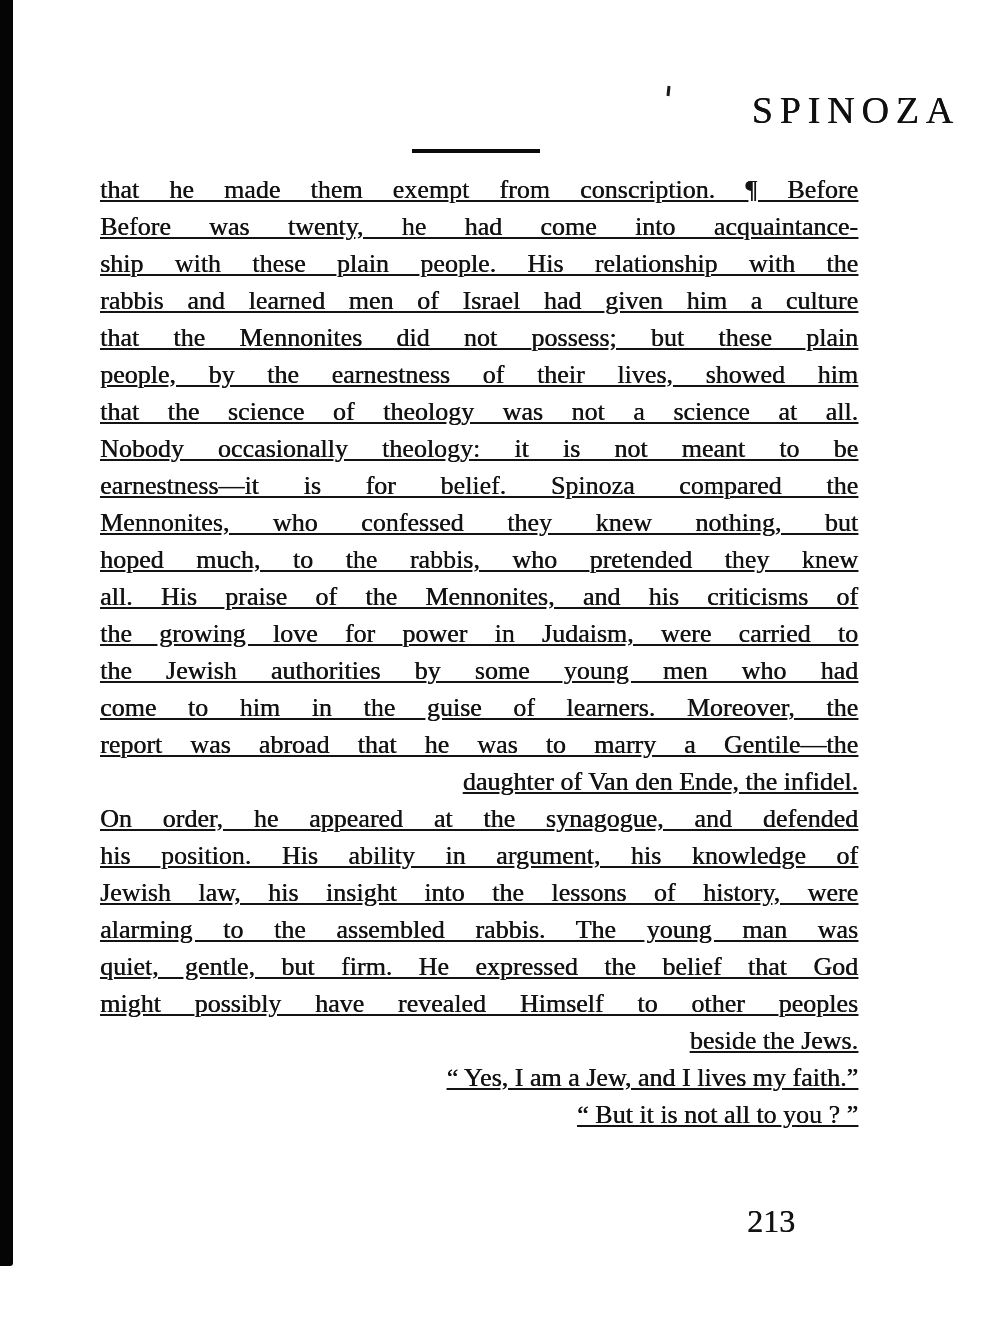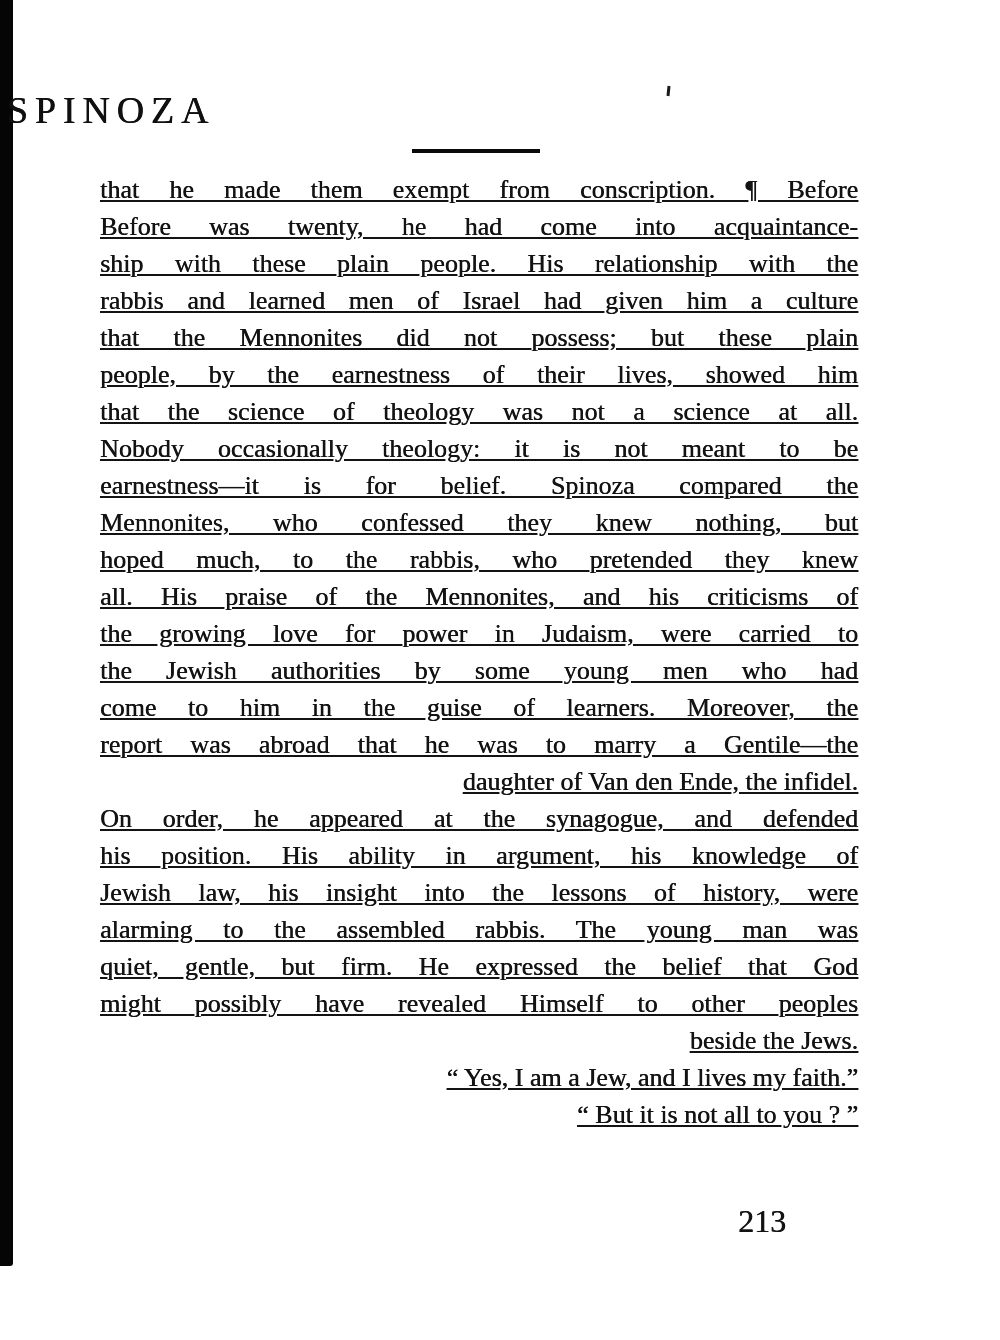--- a/index.html
+++ b/index.html
@@ -25,21 +25,21 @@
     height: 1266px;
     background: #050505;
     border-bottom-right-radius: 3px;
   }
   .title {
     position: absolute;
     top: 88px;
     left: 0;
     width: 960px;
     margin: 0;
-    text-align: left;
+    text-align: right;
     font-size: 38px;
     font-weight: normal;
     letter-spacing: 0.18em;
     text-indent: 0.18em;
     color: #101010;
     text-shadow: 0.4px 0 currentColor;
   }
   .title-rule {
     position: absolute;
     top: 149px;
@@ -80,20 +80,21 @@
   }
   .page-number {
     position: absolute;
     top: 1203px;
     left: 0;
     width: 786px;
     text-align: right;
     font-size: 32px;
     color: #131313;
     text-shadow: 0.45px 0 currentColor;
+    padding-left: 9px;
   }
 </style>
 </head>
 <body>
 
 <div class="page">
 
   <div class="gutter-bar"></div>
 
   <h1 class="title">SPINOZA</h1>

